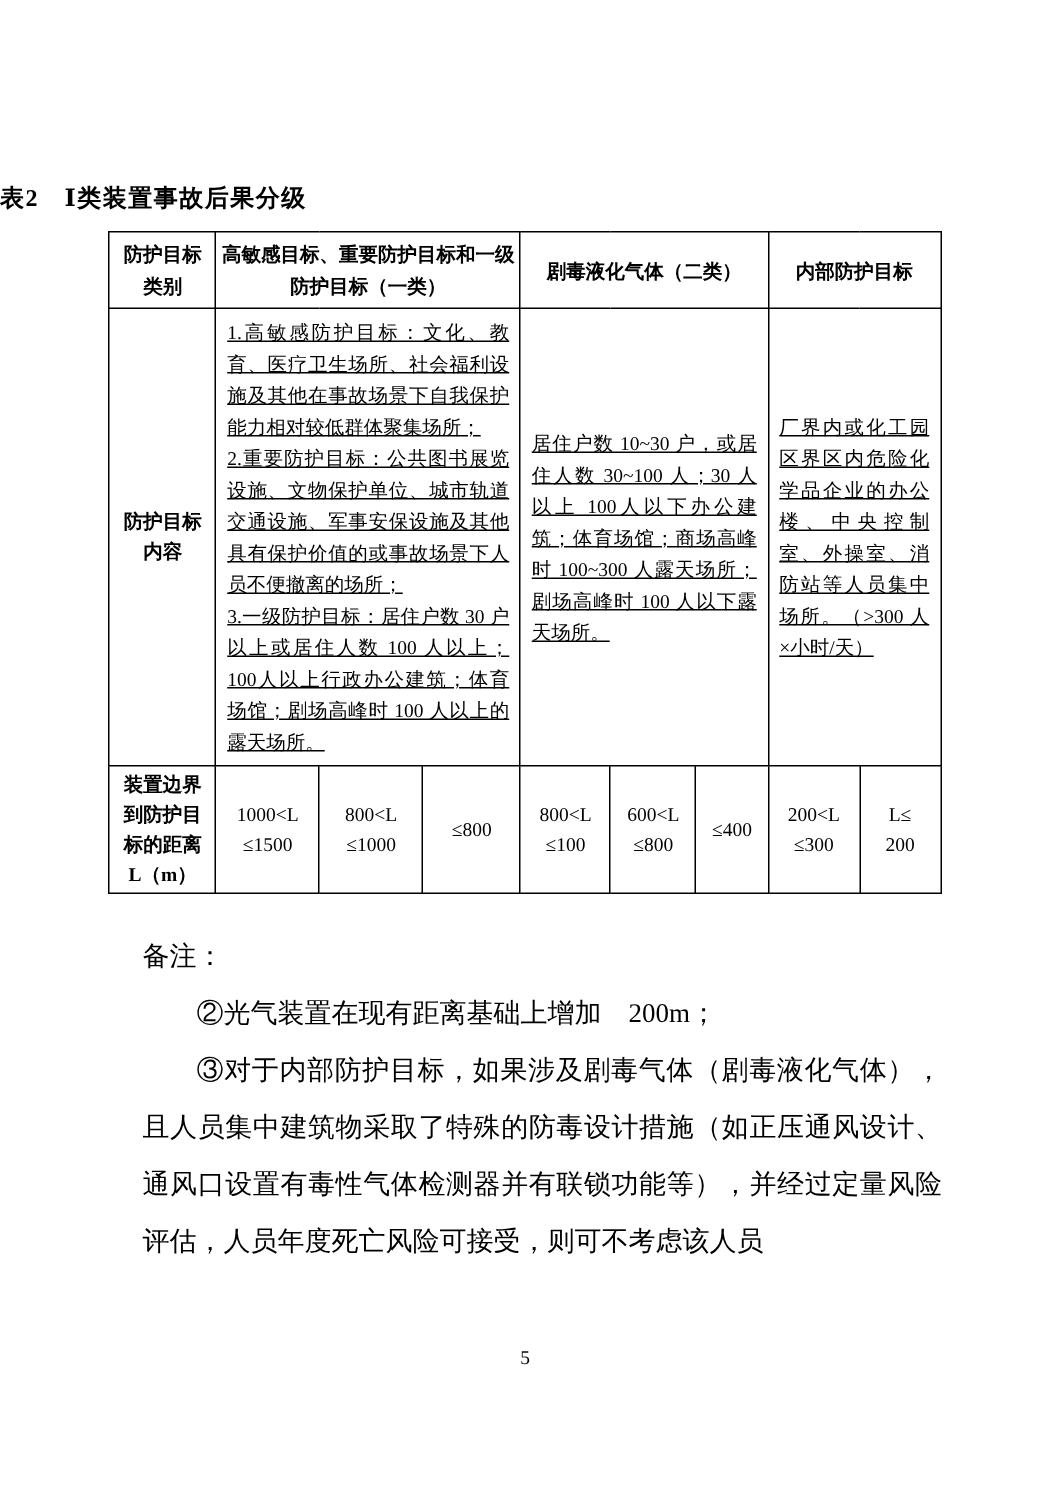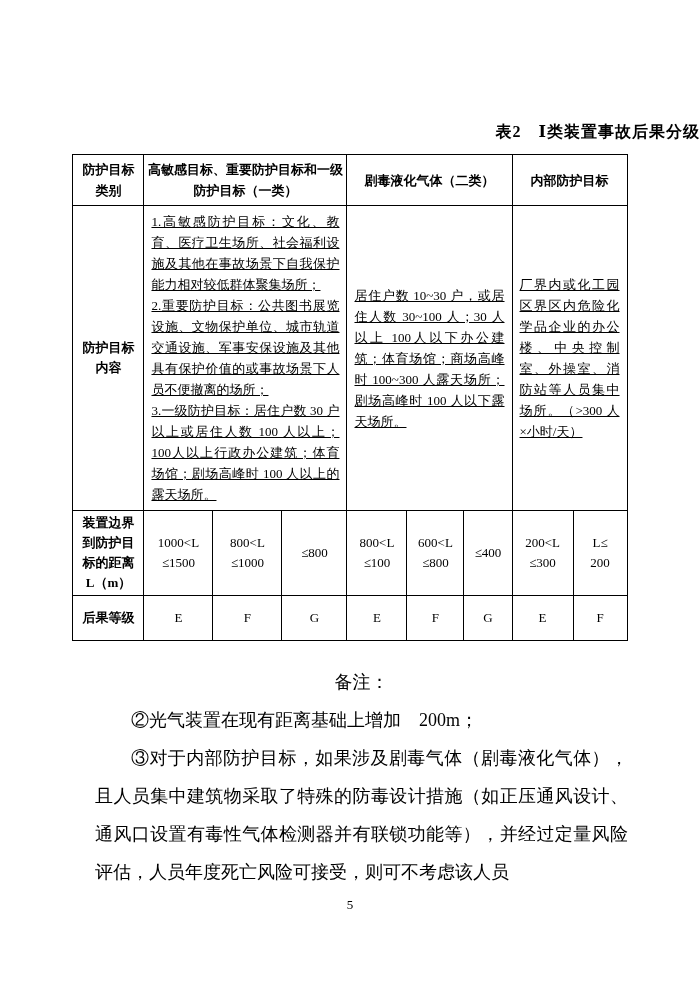--- a/index.html
+++ b/index.html
@@ -8,21 +8,21 @@
     width: 700px;
     height: 990px;
     background: #ffffff;
     position: relative;
     font-family: "Liberation Serif", "DejaVu Serif", serif;
     color: #000000;
     overflow: hidden;
   }
   .table-title {
     padding-top: 122px;
-    text-align: right;
+    text-align: left;
     font-size: 16px;
     font-weight: bold;
     letter-spacing: 1px;
   }
   table.main-table {
     border-collapse: collapse;
     table-layout: fixed;
     width: 554px;
     margin: 11px auto 0 auto;
     border-radius: 30px;
@@ -46,21 +46,21 @@
     line-height: 21px;
     text-decoration: underline;
   }
   tr.distance-row td { height: 76px; }
   tr.grade-row td { height: 40px; }
   .notes {
     margin: 22px 72px 0 95px;
     font-size: 18px;
     line-height: 38px;
   }
-  .notes p { margin: 0; text-align: center; }
+  .notes p { margin: 0; }
   .notes .notes-label { text-indent: 0; }
   .notes .note { text-indent: 2em; text-align: justify; }
   .page-number {
     position: absolute;
     left: 0;
     right: 0;
     top: 897px;
     text-align: center;
     font-size: 13px;
   }
@@ -118,31 +118,20 @@
 ≤100</td>
         <td>600&lt;L
 ≤800</td>
         <td>≤400</td>
         <td>200&lt;L
 ≤300</td>
         <td>L≤
 200</td>
       </tr>
 
-      <tr class="grade-row">
-        <td class="label-cell">后果等级</td>
-        <td>E</td>
-        <td>F</td>
-        <td>G</td>
-        <td>E</td>
-        <td>F</td>
-        <td>G</td>
-        <td>E</td>
-        <td>F</td>
-      </tr>
     </tbody>
   </table>
 
   <div class="notes">
     <p class="notes-label">备注：</p>
     <p class="note">②光气装置在现有距离基础上增加　200m；</p>
     <p class="note">③对于内部防护目标，如果涉及剧毒气体（剧毒液化气体），且人员集中建筑物采取了特殊的防毒设计措施（如正压通风设计、通风口设置有毒性气体检测器并有联锁功能等），并经过定量风险评估，人员年度死亡风险可接受，则可不考虑该人员</p>
   </div>
 
   <div class="page-number">5</div>

